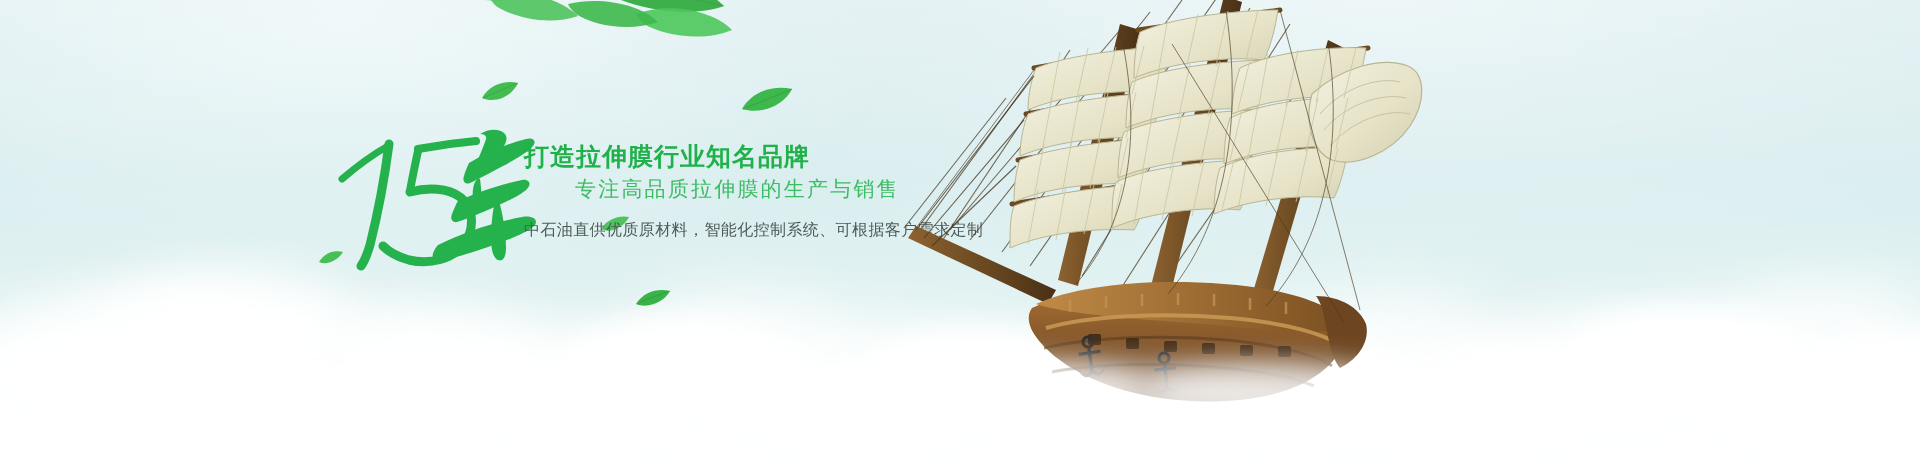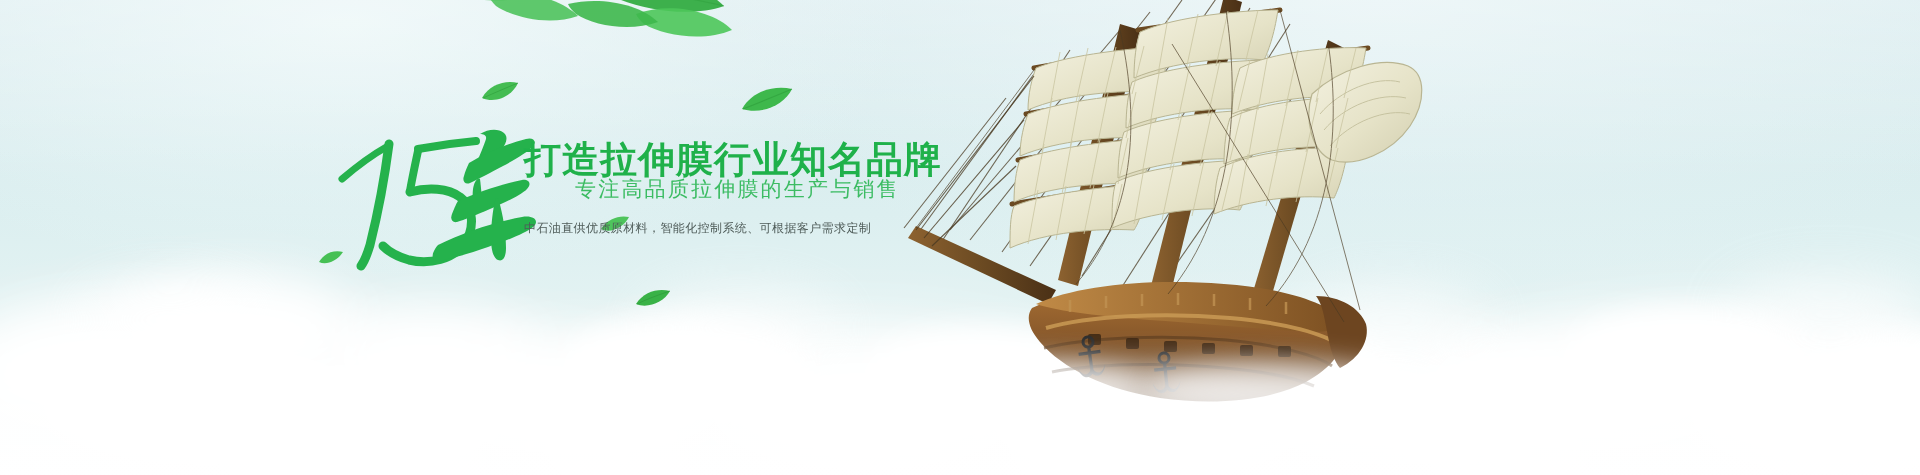--- a/index.html
+++ b/index.html
@@ -40,33 +40,33 @@
   #textblock{position:absolute;left:330px;top:105px;width:580px;height:180px;}
 
   #years{
     position:absolute;left:0;top:0;width:240px;height:165px;
     color:#25b24c;
   }
   #years svg{display:block;overflow:visible;}
 
   #headline{
     position:absolute;left:194px;top:39px;
-    font-size:37px;font-weight:bold;color:#1fb14a;
+    font-size:25px;font-weight:bold;color:#1fb14a;
     letter-spacing:1px;white-space:nowrap;line-height:1;
-    font-family:Liberation Mono, monospace;
+    font-family:Liberation Serif, serif;
   }
   #subhead{
     position:absolute;left:245px;top:74px;
     font-size:21px;font-weight:normal;color:#3cbc63;
     letter-spacing:2.2px;white-space:nowrap;line-height:1;
     font-family:"DejaVu Sans","Liberation Sans",sans-serif;
   }
   #tagline{
     position:absolute;left:194px;top:117px;
-    font-size:12px;color:#4e5b58;
+    font-size:16px;color:#4e5b58;
     letter-spacing:.4px;white-space:nowrap;line-height:1;
     font-family:"DejaVu Sans","Liberation Sans",sans-serif;
   }
 
   
   #ship{position:absolute;left:820px;top:-10px;width:620px;height:420px;}
   #ship svg{display:block;overflow:visible;}
 </style>
 </head>
 <body>

